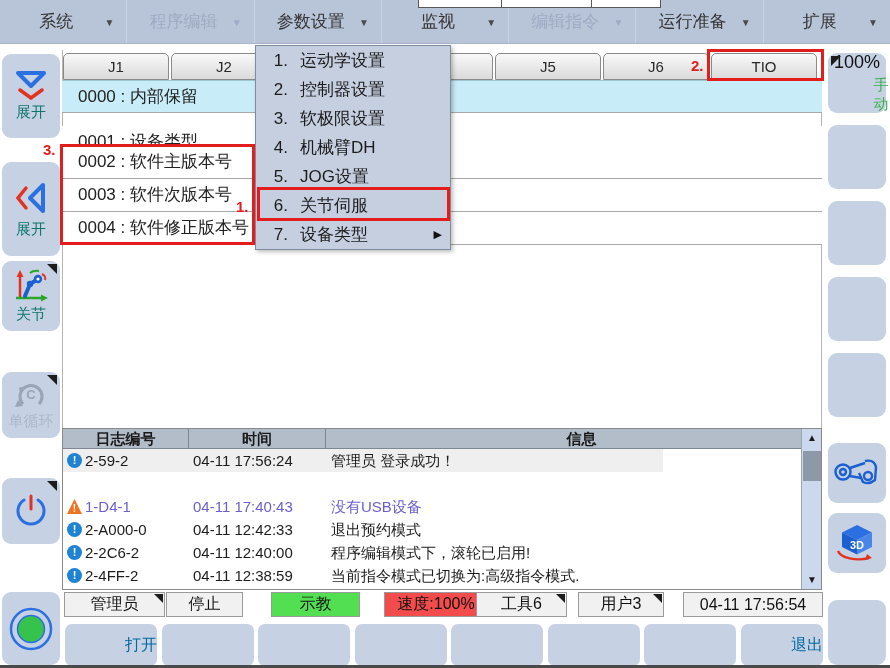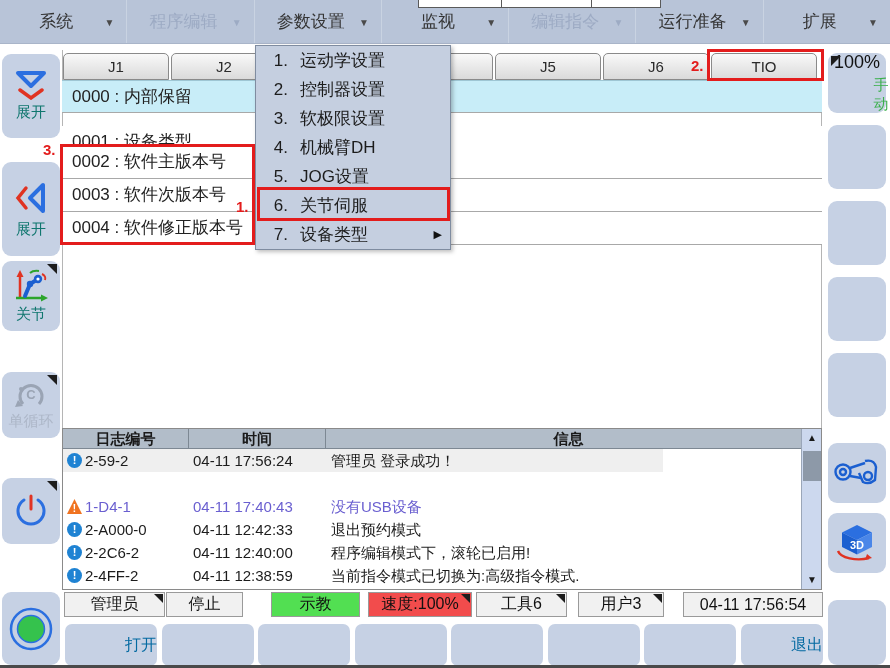--- a/index.html
+++ b/index.html
@@ -29,21 +29,21 @@
   .main-panel { position:absolute; left:62px; top:50px; width:760px; height:378px; background:#fff;
                 border-left:1px solid #b5b5b5; border-right:1px solid #b5b5b5; }
 
   .tab { position:absolute; top:53px; height:27px; width:106px;
          background:linear-gradient(#f9f9f9,#dadada); border:1px solid #8a8a8a;
          border-radius:5px 5px 0 0; font-size:15px; color:#2a2a2a;
          display:flex; align-items:center; justify-content:center; z-index:2; cursor:pointer; }
 
   .prow { position:absolute; left:62px; width:760px; height:33px; background:#fff;
           border-bottom:1px solid #a8a8a8; font-size:17px; color:#222;
-          line-height:32px; padding-left:10px; z-index:1; cursor:pointer; }
+          line-height:32px; padding-left:16px; z-index:1; cursor:pointer; }
   .prow.selected { background:#c8edf8; border-top:1px solid #9ec6d4; }
 
   
   .dropdown { position:absolute; left:255px; top:45px; width:196px; height:205px;
               background:#c5cfe0; border:1px solid #7f8ca0; box-shadow:2px 2px 4px rgba(0,0,0,.25);
               z-index:20; }
   .dd-item { position:relative; height:29px; display:flex; align-items:center;
              font-size:17px; color:#1c1c1c; cursor:pointer; }
   .dd-item .num { width:32px; text-align:right; margin-right:12px; }
   .dd-item .sub { position:absolute; right:8px; font-size:11px; color:#111; }
@@ -331,21 +331,21 @@
         <path d="M33 32 l5 4 l-7 2 z" fill="#e03322"></path>
       </svg>
     </span>
   </div>
   <div class="sbtn" style="left:828px;top:600px;height:65px"></div>
 
   <div class="log-panel">
     <div class="log-head">
       <div class="lh-cell" style="left:0;width:126px">日志编号</div>
       <div class="lh-cell" style="left:126px;width:137px">时间</div>
-      <div class="lh-cell" style="left:267px;width:477px;border-right:none">信息</div>
+      <div class="lh-cell" style="left:280px;width:477px;border-right:none">信息</div>
     </div>
 
     <div class="log-row alt" style="top:20px">
       <span class="li info"></span>
       <span class="lid">2-59-2</span>
       <span class="ltime">04-11 17:56:24</span>
       <span class="lmsg">管理员 登录成功！</span>
     </div>
     <div class="log-row warnrow" style="top:66px">
       <span class="li warn"></span>
@@ -386,21 +386,21 @@
   <div class="stat" style="left:64px;width:101px">
     <span class="tri-tr"></span>
     <span>管理员</span>
   </div>
   <div class="stat" style="left:166px;width:77px">
     <span>停止</span>
   </div>
   <div class="stat green" style="left:271px;width:89px">
     <span>示教</span>
   </div>
-  <div class="stat red" style="left:368px;width:104px">
+  <div class="stat red" style="left:384px;width:104px">
     <span class="tri-tr"></span>
     <span>速度:100%</span>
   </div>
   <div class="stat" style="left:476px;width:91px">
     <span class="tri-tr"></span>
     <span>工具6</span>
   </div>
   <div class="stat" style="left:578px;width:86px">
     <span class="tri-tr"></span>
     <span>用户3</span>

